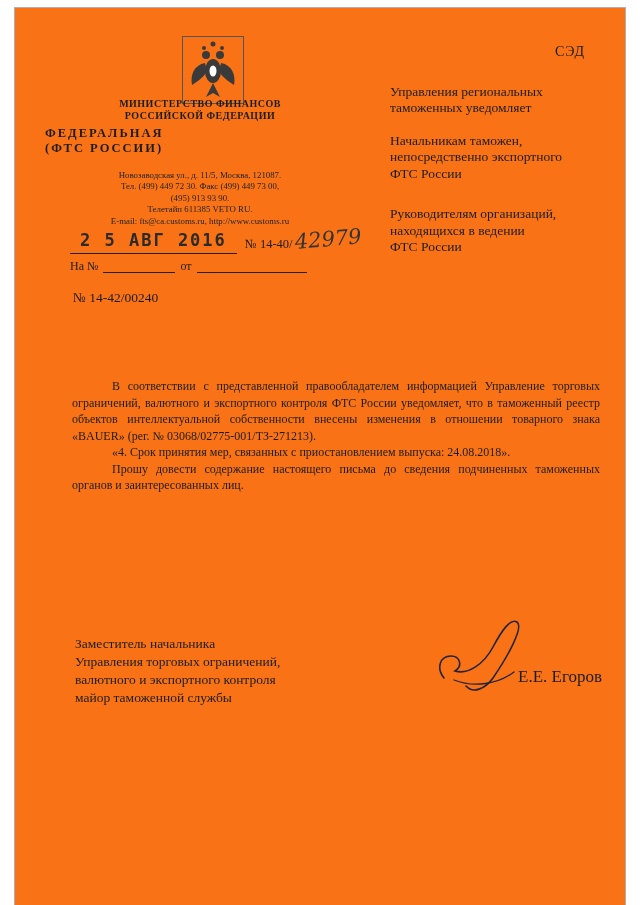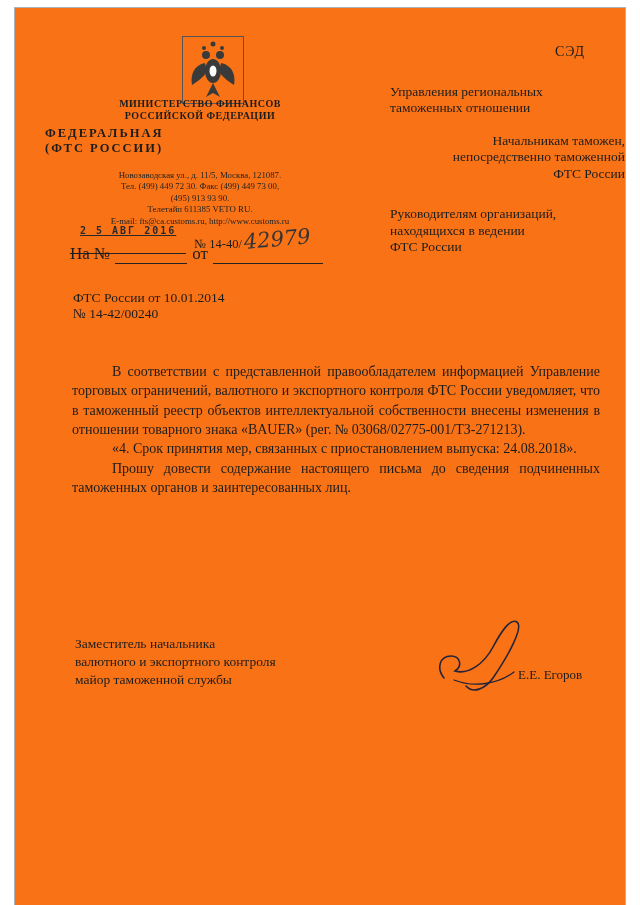--- a/index.html
+++ b/index.html
@@ -33,66 +33,65 @@
     position:absolute; left:30px; top:162px; width:310px;
     text-align:center; font-size:8.8px; line-height:1.3; color:#222;
   }
 
   .dateline {
     position:absolute; left:55px; top:222px; width:320px; height:24px;
     display:flex; align-items:flex-end;
   }
   .stamp {
     font-family:"DejaVu Sans Mono", monospace;
-    font-weight:bold; font-size:10px; letter-spacing:2px; color:#2a2a2a;
+    font-weight:bold; font-size:17px; letter-spacing:2px; color:#2a2a2a;
     border-bottom:1.5px solid #222;
-    padding:0 10px 17px 10px;
+    padding:0 10px 3px 10px;
     white-space:nowrap;
-    text-decoration:underline;
   }
   .numprefix { font-size:12.5px; margin-left:8px; padding-bottom:2px; white-space:nowrap; }
   .handnum {
     font-family:"DejaVu Serif", serif; font-style:italic;
     font-size:21px; color:#333; margin-left:3px;
     transform:rotate(-5deg); transform-origin:left bottom;
     white-space:nowrap;
   }
   .refline {
-    position:absolute; left:55px; top:236px; width:320px;
-    display:flex; align-items:flex-end; font-size:17px;
+    position:absolute; left:55px; top:251px; width:320px;
+    display:flex; align-items:center; font-size:12px;
   }
   .fill { display:inline-block; border-bottom:1px solid #222; height:13px; margin:0 5px; }
   .fill.w72 { width:72px; }
   .fill.w110 { width:110px; }
 
   .recipients {
     position:absolute; left:375px; top:76px; width:235px;
     font-size:13.5px; line-height:1.22;
   }
   .recgroup { margin-bottom:16px; }
-  .recgroup.gap-lg { margin-bottom:24px;text-align:right; }
+  .recgroup.gap-lg { margin-bottom:24px; }
 
   .subject {
     position:absolute; left:58px; top:282px; width:240px;
     font-size:13.5px; line-height:1.2;
   }
 
   .body-text {
-    position:absolute; left:57px; top:354px; width:528px;
-    font-size:14px; line-height:1.38; text-align:justify;
+    position:absolute; left:57px; top:370px; width:528px;
+    font-size:12px; line-height:1.38; text-align:justify;
   }
   .body-text p { text-indent:40px; margin:0; }
 
   .sigtitle {
     position:absolute; left:60px; top:627px; width:245px;
     font-size:13.5px; line-height:1.33;
   }
   .signature { position:absolute; left:415px; top:606px; width:130px; height:90px; }
   .signature svg { width:100%; height:100%; display:block; }
-  .signame { position:absolute; left:503px; top:659px; font-size:13px; }
+  .signame { position:absolute; left:503px; top:659px; font-size:17px; }
 </style>
 </head>
 <body>
 
 <div class="page">
 
   <div class="sed">СЭД</div>
 
   <div class="emblem">
     <svg viewBox="0 0 62 68" xmlns="http://www.w3.org/2000/svg">
@@ -139,47 +138,47 @@
   <div class="refline">
     <span>На №</span>
     <span class="fill w72"></span>
     <span>от</span>
     <span class="fill w110"></span>
   </div>
 
   <div class="recipients">
     <div class="recgroup">
       <div>Управления региональных</div>
-      <div>таможенных отношении</div>
+      <div>таможенных уведомляет</div>
     </div>
     <div class="recgroup gap-lg">
       <div>Начальникам таможен,</div>
-      <div>непосредственно таможенной</div>
+      <div>непосредственно экспортного</div>
       <div>ФТС России</div>
     </div>
     <div class="recgroup">
       <div>Руководителям организаций,</div>
       <div>находящихся в ведении</div>
       <div>ФТС России</div>
     </div>
   </div>
 
   <div class="subject">
-    <div>ФТС России от 10.01.2014</div>
     <div>№ 14-42/00240</div>
   </div>
 
   <div class="body-text">
     <p>В соответствии с представленной правообладателем информацией Управление торговых ограничений, валютного и экспортного контроля ФТС России уведомляет, что в таможенный реестр объектов интеллектуальной собственности внесены изменения в отношении товарного знака «BAUER» (рег. № 03068/02775-001/ТЗ-271213).</p>
     <p>«4. Срок принятия мер, связанных с приостановлением выпуска: 24.08.2018».</p>
     <p>Прошу довести содержание настоящего письма до сведения подчиненных таможенных органов и заинтересованных лиц.</p>
   </div>
 
   <div class="sigtitle">
     <div>Заместитель начальника</div>
+    <div>Управления торговых ограничений,</div>
     <div>валютного и экспортного контроля</div>
     <div>майор таможенной службы</div>
   </div>
 
   <div class="signature">
     <svg viewBox="0 0 130 90" xmlns="http://www.w3.org/2000/svg">
       <path d="M14 64 C 6 54, 10 42, 21 42 C 30 42, 33 52, 25 57 C 38 61, 54 50, 63 33 C 71 18, 80 4, 87 8 C 94 13, 78 42, 63 64 C 55 75, 43 80, 36 72" fill="none" stroke="#23233a" stroke-width="1.6" stroke-linecap="round"></path>
       <path d="M24 66 C 44 74, 68 70, 84 58" fill="none" stroke="#23233a" stroke-width="1.3" stroke-linecap="round"></path>
     </svg>
   </div>

